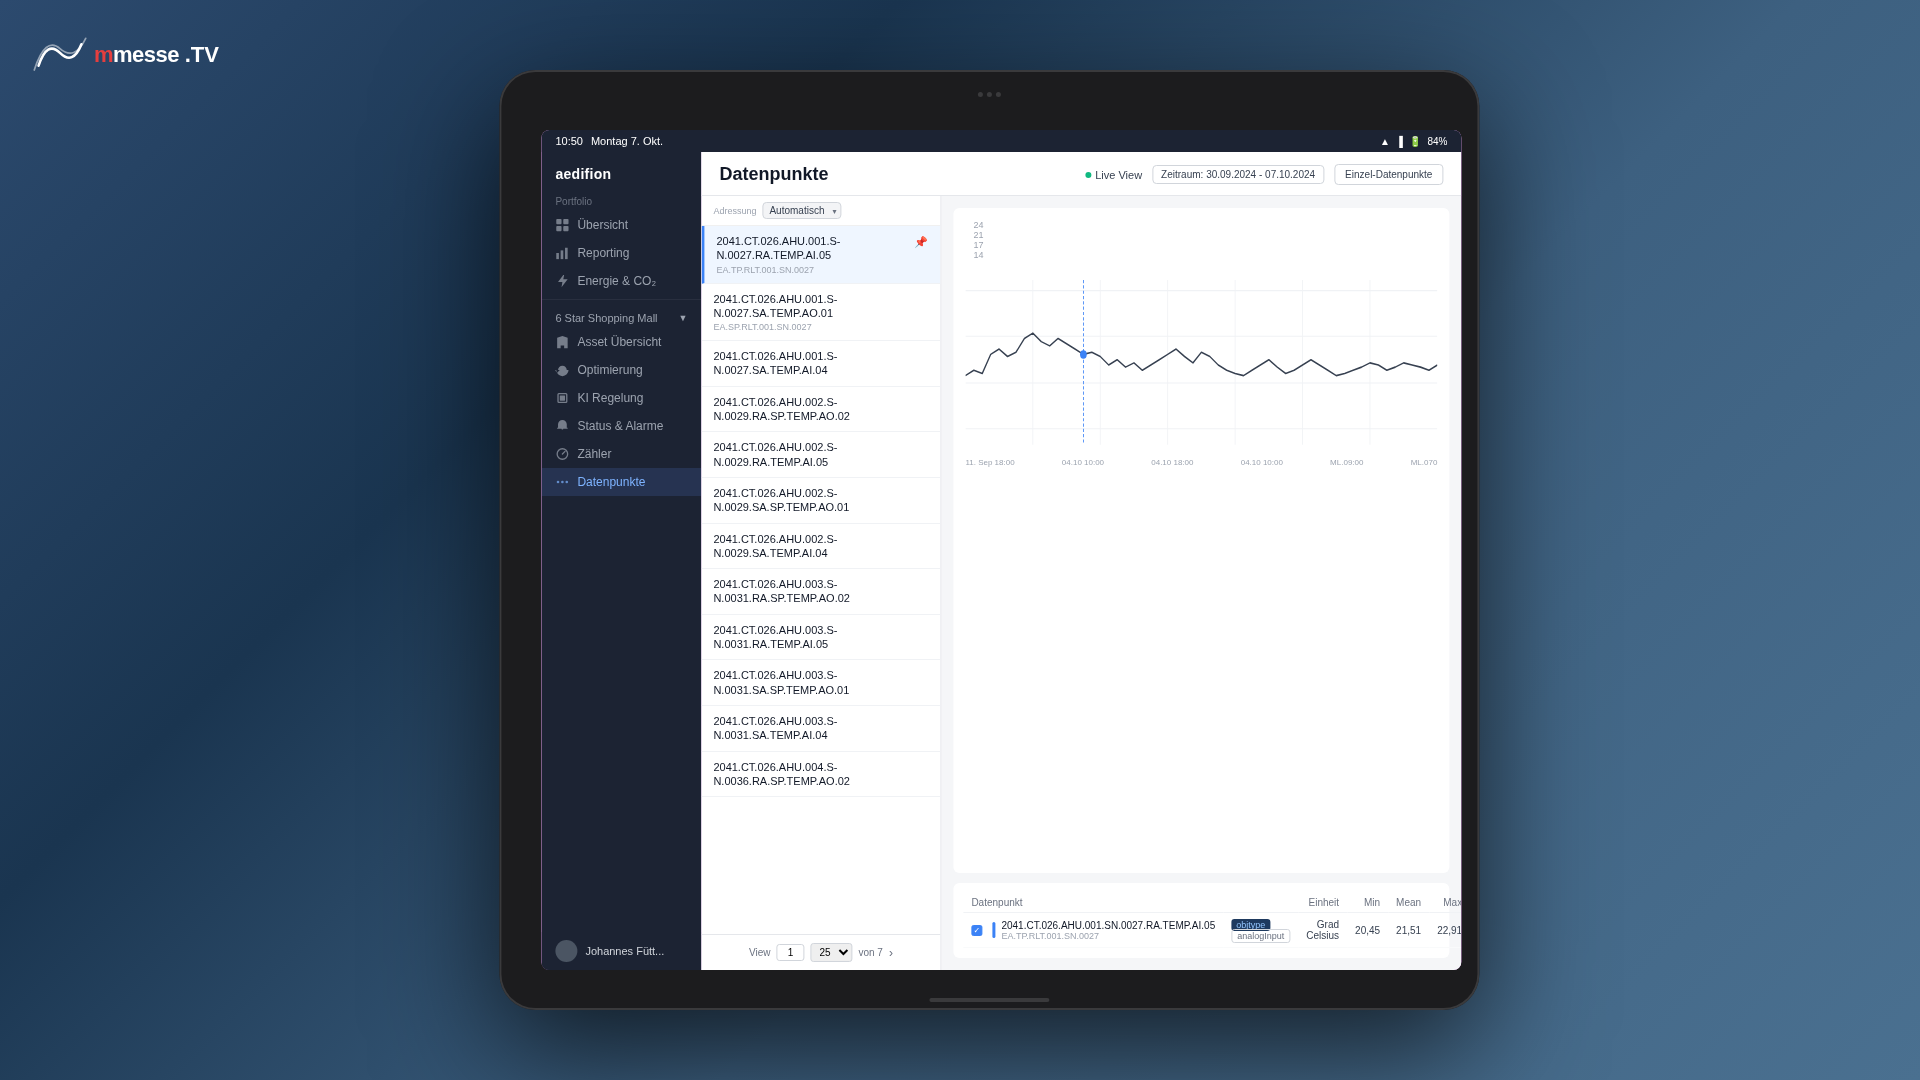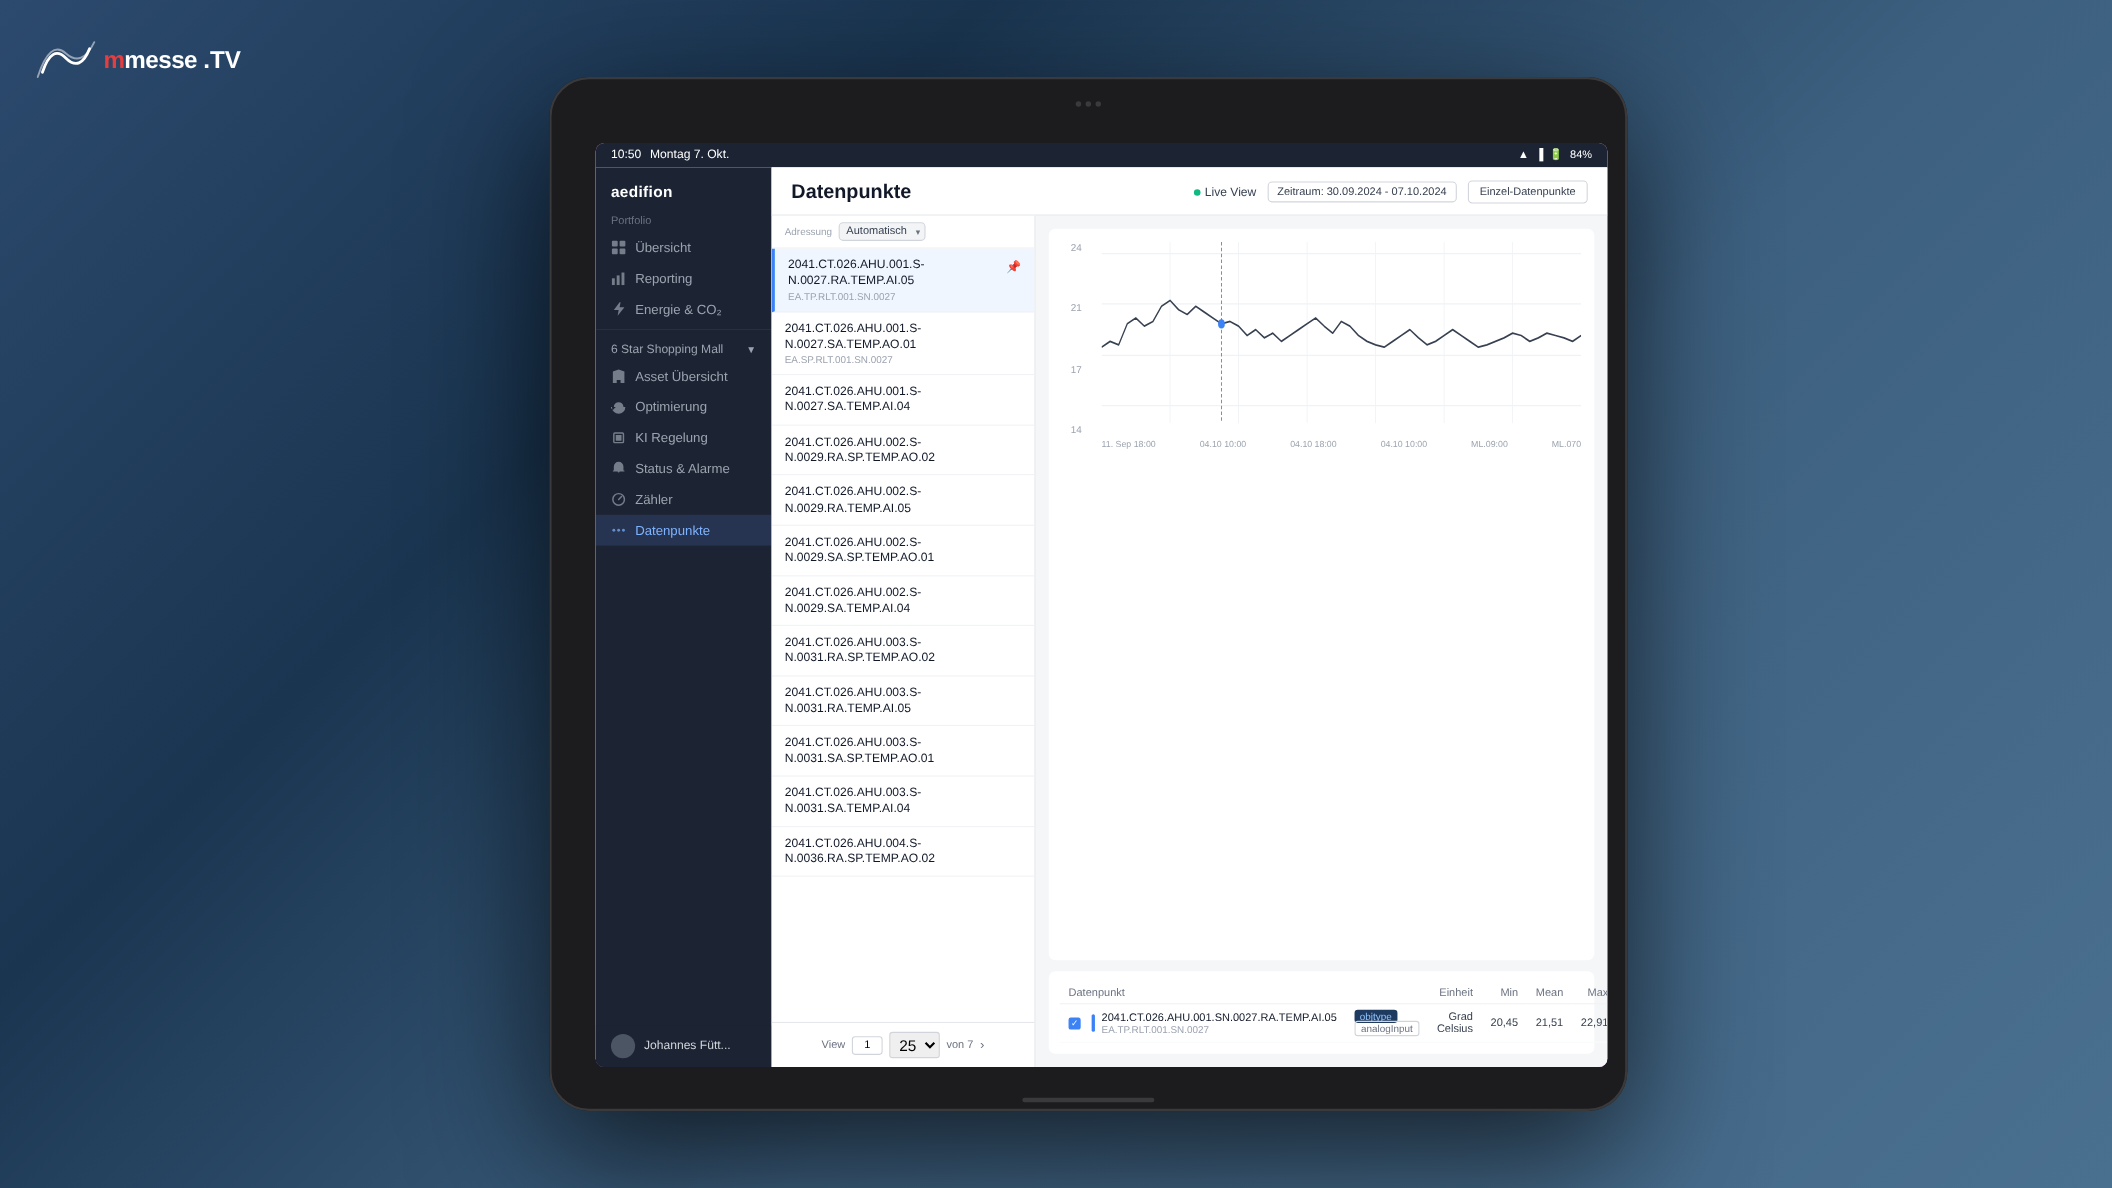--- a/index.html
+++ b/index.html
@@ -363,21 +363,21 @@
       width: 28px;
       border: 1px solid #d1d5db;
       border-radius: 3px;
       text-align: center;
       font-size: 10px;
       padding: 2px;
     }
     .pagination-select {
       border: 1px solid #d1d5db;
       border-radius: 3px;
-      font-size: 14px;
+      font-size: 10px;
       padding: 2px 4px;
     }
     .pagination-arrow {
       cursor: pointer;
       color: #6b7280;
       font-size: 12px;
     }
 
     
     .chart-panel {
@@ -776,21 +776,21 @@
               </select>
               <span>von 7</span>
               <span class="pagination-arrow">›</span>
             </div>
           </div>
 
           <div class="chart-panel">
 
             <div class="chart-container">
 
-              <div style="display:flex;height:190px;gap:18px;">
+              <div style="display:flex;height:190px;gap:6px;flex-direction:column;">
                 <div style="display:flex;flex-direction:column;justify-content:space-between;align-items:flex-end;padding-bottom:14px;font-size:9px;color:#9ca3af;width:18px;">
                   <span>24</span>
                   <span>21</span>
                   <span>17</span>
                   <span>14</span>
                 </div>
                 <div class="chart-area" style="flex:1;position:relative;">
                   <svg class="chart-svg" viewBox="0 0 560 160" preserveAspectRatio="none">
 
                     <line x1="0" y1="10" x2="560" y2="10" stroke="#f0f2f5" stroke-width="1"></line>

